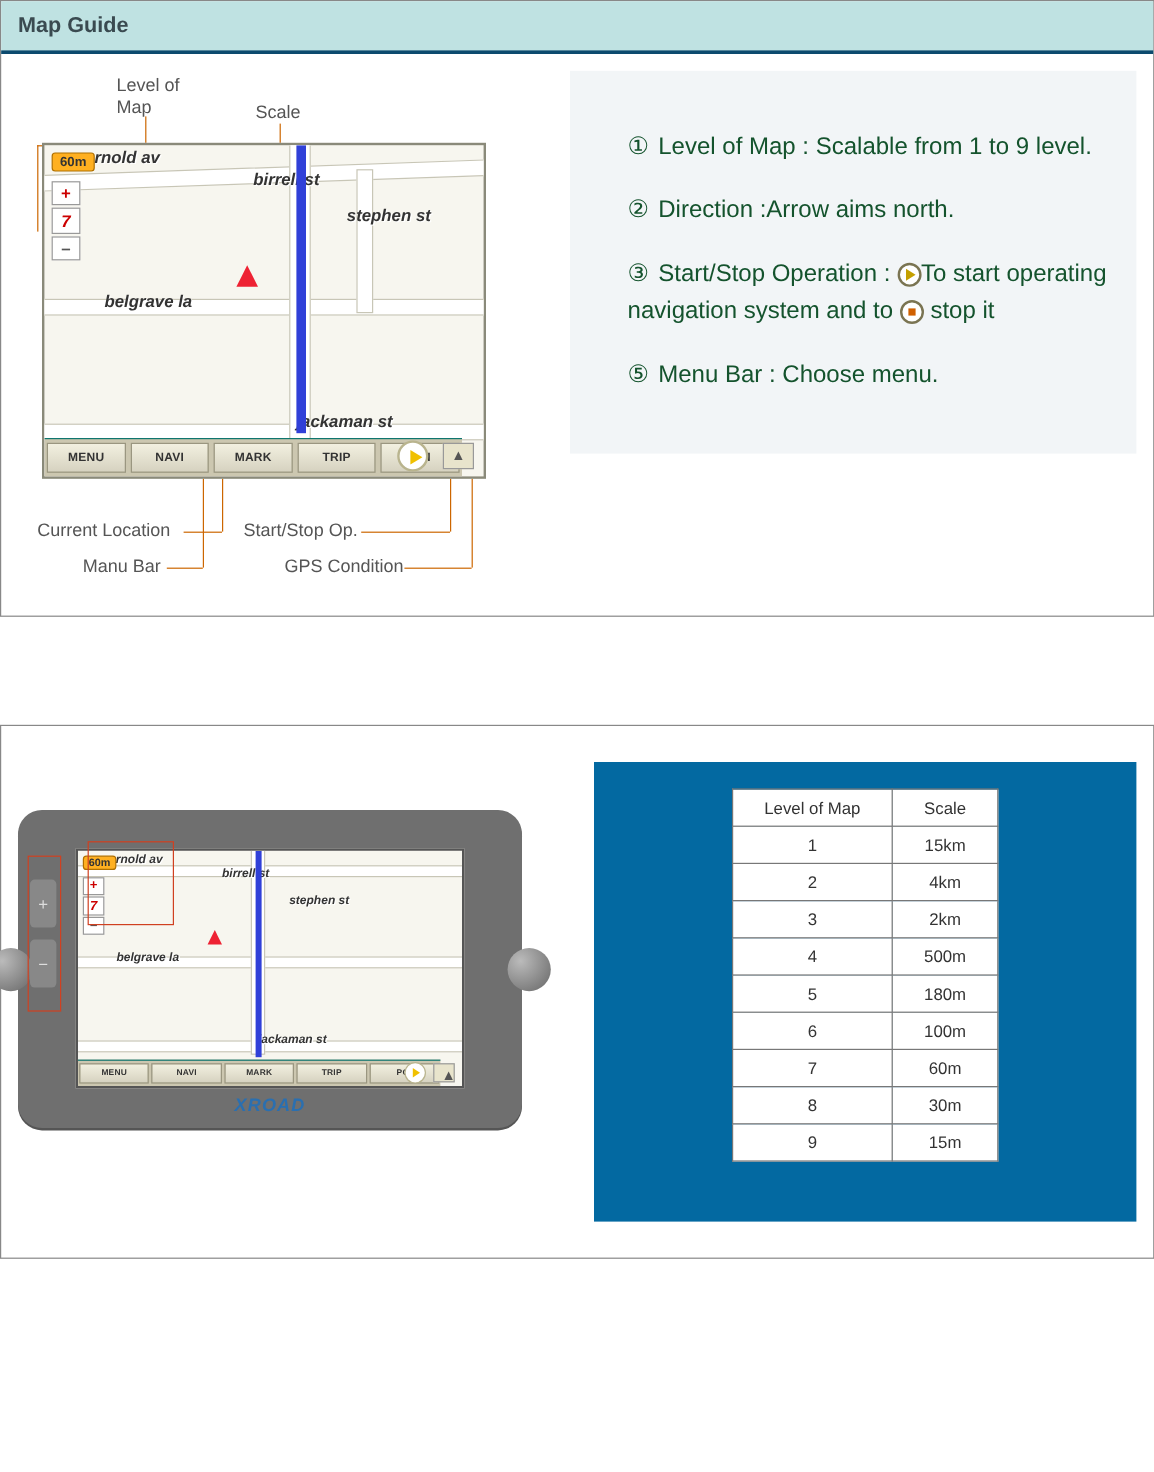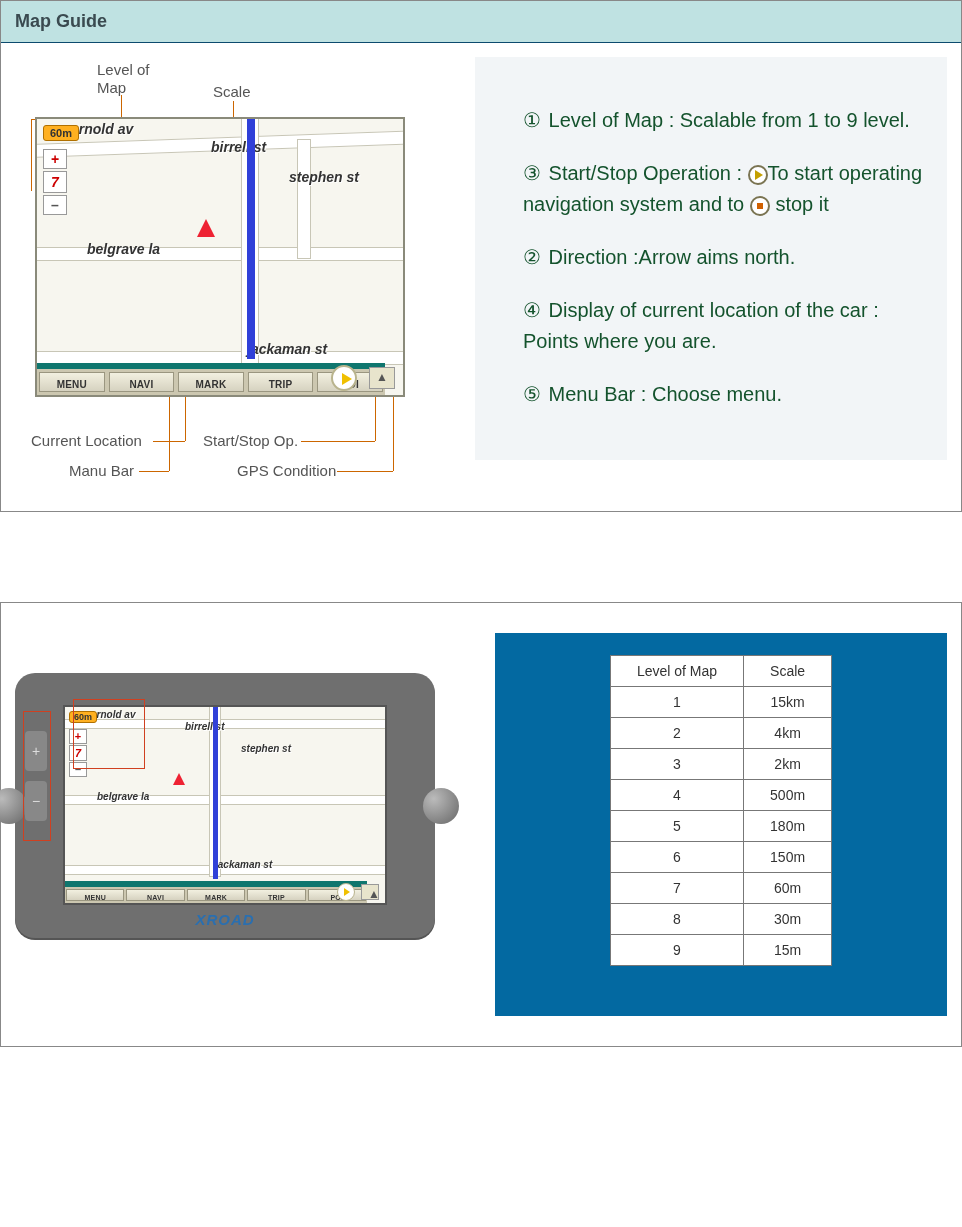--- a/index.html
+++ b/index.html
@@ -1,19 +1,19 @@
 <!DOCTYPE html>
 <html><head>
 <meta charset="utf-8">
 <style>
   * { box-sizing: border-box; margin: 0; padding: 0; }
   body { font-family: Verdana, Arial, sans-serif; font-size: 15px; color: #333; width: 962px; background: #fff; }
   
   .section { border: 1px solid #888; margin: 0 0 90px 0; }
-  .section-header { background: #bfe2e2; padding: 10px 14px; font-weight: bold; font-size: 18px; color: #3a4a50; border-bottom: 1px solid #0c4a6e; }
+  .section-header { background: #bfe2e2; padding: 10px 14px; font-weight: bold; font-size: 18px; color: #3a4a50; border-bottom: 3px solid #0c4a6e; }
   .section-body { padding: 14px; display: flex; gap: 20px; align-items: flex-start; }
   
   
   .diagram-area { position: relative; width: 440px; height: 440px; }
   .callout { position: absolute; font-size: 15px; color: #555; white-space: nowrap; }
   .co-levelmap { top: 4px; left: 82px; text-align: left; line-height: 1.2; }
   .co-scale { top: 26px; left: 198px; }
   .co-currentloc { bottom: 48px; left: 16px; }
   .co-startstop { bottom: 48px; left: 188px; }
   .co-manubar { bottom: 18px; left: 54px; }
@@ -28,21 +28,21 @@
   .roadbg { position: absolute; inset: 0; }
   .road { position: absolute; background: #fff; border: 1px solid #c8c6b6; }
   .streetlabel { position: absolute; font-style: italic; font-weight: bold; color: #333; text-shadow: 1px 1px 0 #fff; font-size: 14px; }
   .route { position: absolute; width: 8px; background: #3040d8; bottom: 36px; top: 0; left: 210px; }
   .car-arrow { position: absolute; width: 0; height: 0; border-left: 9px solid transparent; border-right: 9px solid transparent; border-bottom: 18px solid #e23; left: 160px; top: 100px; }
   .scale-badge { position: absolute; top: 6px; left: 6px; background: #ffb020; color: #333; font-weight: bold; padding: 1px 6px; border-radius: 3px; font-size: 11px; border: 1px solid #b07000; }
   .zoom-btn { position: absolute; left: 6px; width: 24px; height: 20px; background: #fff; border: 1px solid #999; text-align: center; font-weight: bold; font-size: 14px; line-height: 18px; color: #c00; }
   .zoom-plus { top: 30px; }
   .zoom-lvl { top: 52px; background: #fff; color: #c00; font-style: italic; height: 22px; line-height: 20px; }
   .zoom-minus { top: 76px; color: #555; }
-  .menubar { position: absolute; left: 0; right: 18px; bottom: 0; height: 32px; display: flex; background: #ccc7b0; border-top: 6px solid #0f766e; }
+  .menubar { position: absolute; left: 0; right: 18px; bottom: 0; height: 32px; display: flex; background: #ccc7b0; border-top: 1px solid #0f766e; }
   .mbtn { flex: 1; margin: 3px 2px; background: linear-gradient(#f2f0e0,#d6d2c0); border: 1px solid #9a9680; font-size: 10px; font-weight: bold; color: #333; text-align: center; line-height: 24px; letter-spacing: 0.2px; }
   .play-btn { position: absolute; bottom: 4px; right: 46px; width: 26px; height: 26px; border-radius: 13px; background: #fff; border: 2px solid #b9b48e; }
   .play-btn::after { content: ''; position: absolute; left: 9px; top: 6px; width: 0; height: 0; border-left: 10px solid #f0c000; border-top: 6px solid transparent; border-bottom: 6px solid transparent; }
   .gps-ico { position: absolute; bottom: 6px; right: 8px; width: 26px; height: 22px; background: #e8e4cc; border: 1px solid #999; }
   .gps-ico::after { content: '▲'; position: absolute; left: 6px; top: 2px; font-size: 12px; color: #555; }
 
   .explain-panel { background: #f2f5f7; flex: 1; padding: 48px 20px 28px 20px; }
   .explain-panel ol { list-style: none; }
   .explain-panel li { margin-bottom: 22px; font-size: 20px; line-height: 1.55; color: #14532d; margin-left: 28px; }
   .circled { display: inline-block; width: 1em; }
@@ -144,29 +144,28 @@
           <div class="mbtn">POI</div>
         </div>
         <div class="play-btn"></div>
         <div class="gps-ico"></div>
       </div>
     </div>
 
     <div class="explain-panel">
       <ol>
         <li><span class="circled">①</span> <span>Level of Map : Scalable from 1 to 9 level.</span></li>
+        <li><span class="circled">②</span> <span>Direction :Arrow aims north.</span></li>
         <li>
           <span class="circled">③</span>
           <span>Start/Stop Operation :</span>
           <span class="inline-ico play"></span><span>To start operating navigation system and to</span>
           <span class="inline-ico stop"></span>
           <span>stop it</span>
         </li>
-        <li><span class="circled">②</span> <span>Direction :Arrow aims north.</span></li>
-        <li><span class="circled">④</span> <span>Display of current location of the car : Points where you are.</span></li>
         <li><span class="circled">⑤</span> <span>Menu Bar : Choose menu.</span></li>
       </ol>
     </div>
 
   </div>
 </div>
 
 <div class="section">
   <div class="section-body scale-body">
 
@@ -235,21 +234,21 @@
         <tr>
               <td>4</td>
               <td>500m</td>
             </tr>
         <tr>
               <td>5</td>
               <td>180m</td>
             </tr>
         <tr>
               <td>6</td>
-              <td>150m</td>
+              <td>100m</td>
             </tr>
         <tr>
               <td>7</td>
               <td>60m</td>
             </tr>
         <tr>
               <td>8</td>
               <td>30m</td>
             </tr>
         <tr>

